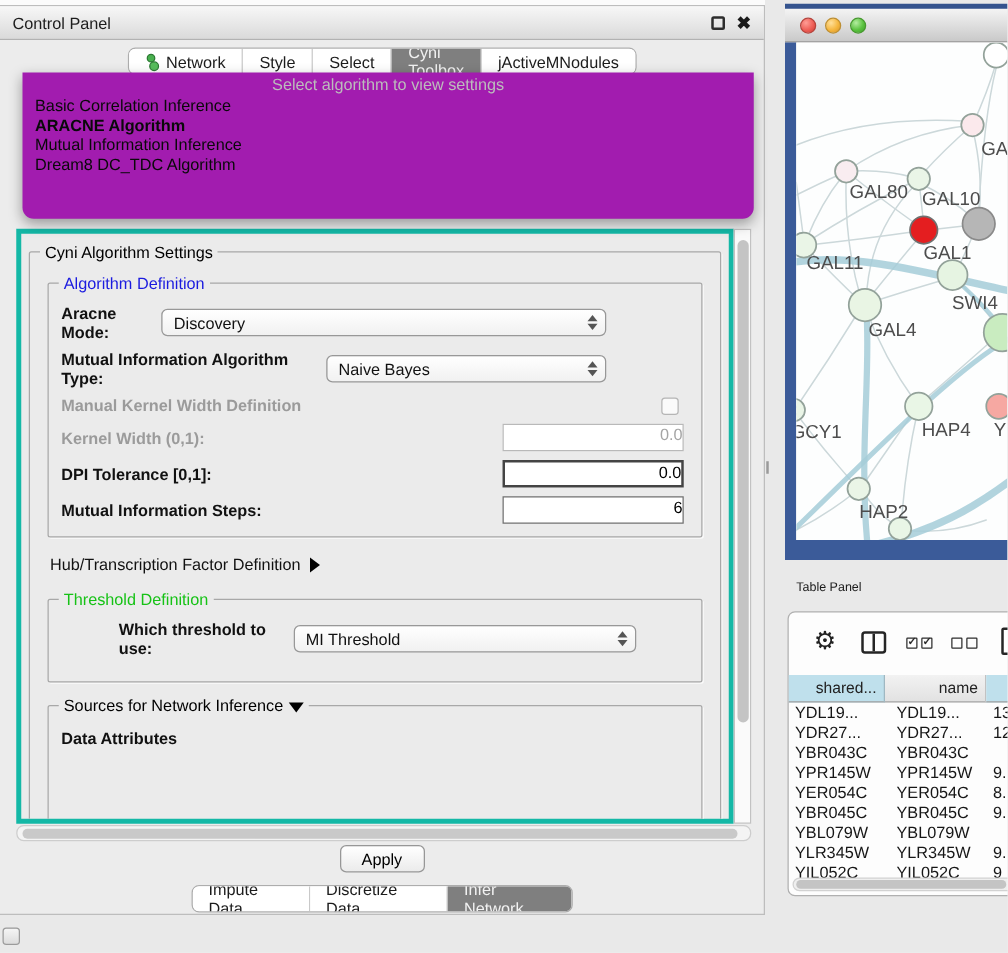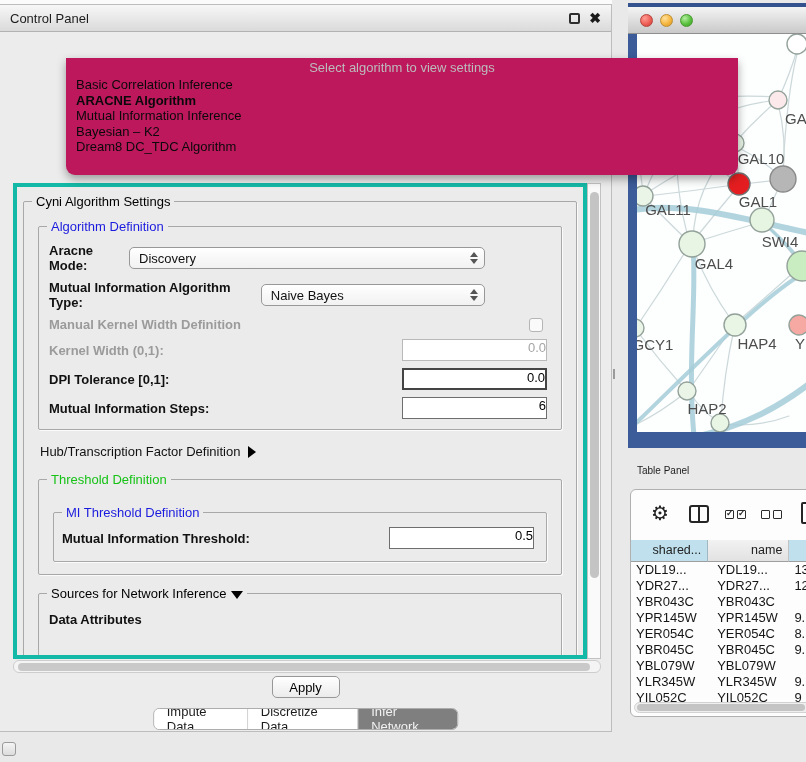--- a/index.html
+++ b/index.html
@@ -61,21 +61,21 @@
 
   .vscroll { position:absolute; left:587px; top:178px; width:14px; height:476px; background:#fafafa; border:1px solid #c2c2c2; }
   .vthumb { position:absolute; left:1.5px; top:8px; width:9px; height:386px; background:#c4c4c4; border-radius:5px; }
   .hscroll { position:absolute; left:13px; top:655px; width:588px; height:13px; background:#f4f4f4; border:1px solid #cdcdcd; border-radius:6px; }
   .hthumb { position:absolute; left:4px; top:2px; width:572px; height:8px; background:#c9c9c9; border-radius:4px; }
 
   .apply-row { position:absolute; left:0; top:671px; width:100%; display:flex; justify-content:center; }
   .apply-btn { width:68px; height:22px; background:linear-gradient(#ffffff,#ebebeb); border:1px solid #979797; border-radius:5px; font-size:13px; font-family:"Liberation Sans",sans-serif; }
 
   
-  .algo-popup { position:absolute; left:18px; top:58px; width:672px; height:117px; background:#be185d; border-radius:0 0 9px 9px; box-shadow:0 4px 10px rgba(0,0,0,.35); z-index:30;margin-left:48px; }
+  .algo-popup { position:absolute; left:18px; top:58px; width:585px; height:117px; background:#a21caf; border-radius:0 0 9px 9px; box-shadow:0 4px 10px rgba(0,0,0,.35); z-index:30; }
   .algo-placeholder { height:19px; line-height:19px; text-align:center; color:#bcbcbc; font-size:13px; }
   .algo-item { height:15.5px; line-height:15.5px; padding-left:10px; font-size:13px; color:#090909; }
   .algo-item.bold { font-weight:bold; }
 
   
   .net-window { position:absolute; left:628px; top:3px; width:178px; height:445px; }
   .net-titlebar { height:31px; border-top:4px solid #34538e; background:linear-gradient(#f4f4f4,#c9c9c9); border-bottom:1px solid #8f8f8f; display:flex; align-items:center; padding-left:12px; gap:7px; }
   .light { width:13px; height:13px; border-radius:50%; }
   .light.red { background:radial-gradient(circle at 35% 30%, #ff9d95, #ee5f57 55%, #c83c34); border:1px solid #b5443d; }
   .light.yellow { background:radial-gradient(circle at 35% 30%, #ffe09a, #f5b63e 55%, #d2922a); border:1px solid #bd8f33; }
@@ -116,20 +116,38 @@
 
 <div class="top-strip"></div>
 
 <div class="control-panel">
   <div class="cp-header">
     <span class="cp-title">Control Panel</span>
     <span class="cp-float"></span>
     <span class="cp-close">✖</span>
   </div>
 
+  <div class="tabbar top">
+      <div class="tab">
+        <span class="net-tab-icon"></span>
+        <span>Network</span>
+      </div>
+      <div class="tab">
+        <span>Style</span>
+      </div>
+      <div class="tab">
+        <span>Select</span>
+      </div>
+      <div class="tab selected">
+        <span>Cyni Toolbox</span>
+      </div>
+      <div class="tab">
+        <span>jActiveMNodules</span>
+      </div>
+    </div>
 
   <div class="settings-viewport">
     <div class="group g-main">
       <span class="gtitle black">Cyni Algorithm Settings</span>
 
       <div class="group g-algdef">
         <span class="gtitle blue">Algorithm Definition</span>
         <div class="row">
           <span class="lbl b">Aracne Mode:</span>
           <div class="combo w-lg">
@@ -168,25 +186,28 @@
         </div>
       </div>
 
       <div class="hub-row">
         <span>Hub/Transcription Factor Definition</span>
         <span class="tri-right"></span>
       </div>
 
       <div class="group g-thresh">
         <span class="gtitle green">Threshold Definition</span>
-        <div class="group g-mithresh">
-          <span class="gtitle blue">MI Threshold Definition</span>
-          <div class="row" style="margin-bottom:2px;">
-            <span class="lbl b">Mutual Information Threshold:</span>
-            <div class="num-input normal">0.5</div>
+        <div class="row" style="padding-left:48px;">
+          <span class="lbl b">Which threshold to use:</span>
+          <div class="combo w-th">
+            <span class="combo-val">MI Threshold</span>
+            <span class="combo-arrows">
+                <i class="up"></i>
+                <i class="dn"></i>
+              </span>
           </div>
         </div>
       </div>
 
       <div class="group g-sources">
         <span class="gtitle black"><span>Sources for Network Inference</span><span class="tri-down"></span></span>
         <div class="attr-label">Data Attributes</div>
 
       </div>
     </div>
@@ -215,21 +236,20 @@
       </div>
     </div>
 </div>
 
 <div class="algo-popup">
   <div class="algo-placeholder">Select algorithm to view settings</div>
   <div class="algo-list">
       <div class="algo-item">Basic Correlation Inference</div>
       <div class="algo-item bold">ARACNE Algorithm</div>
       <div class="algo-item">Mutual Information Inference</div>
-      <div class="algo-item">Bayesian – K2</div>
       <div class="algo-item">Dream8 DC_TDC Algorithm</div>
     </div>
 </div>
 
 <div class="net-window">
   <div class="net-titlebar">
     <span class="light red"></span>
     <span class="light yellow"></span>
     <span class="light green"></span>
   </div>

